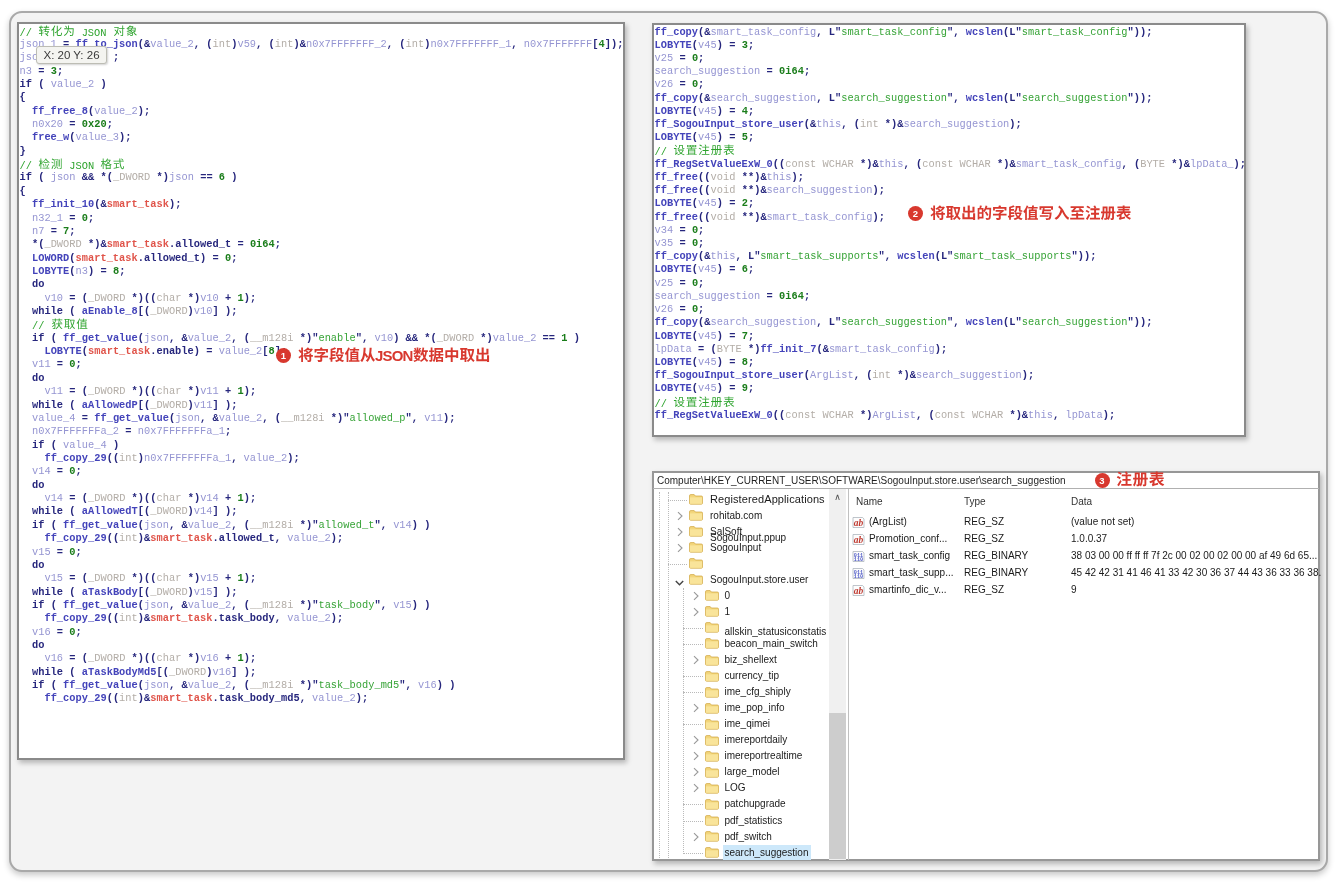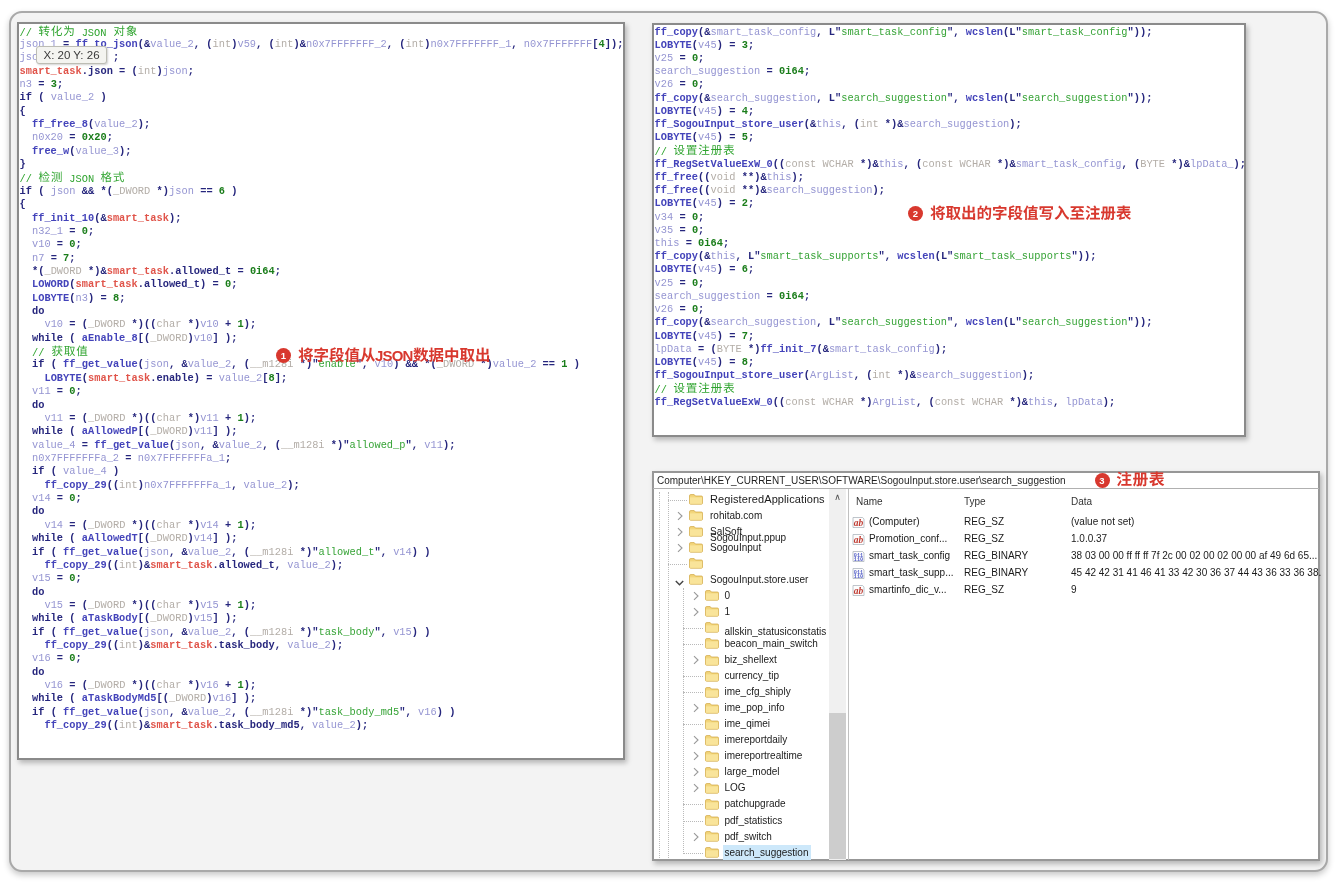--- a/index.html
+++ b/index.html
@@ -70,40 +70,38 @@
 <div class="ln"><i class="c"></i><i class="c">// </i><svg class="cj cm" width="37.26" height="13.46" viewBox="0 0 37.26 13.46" fill="#2da32d">
           <use href="#r8f6c" transform="translate(0.41,10.21) scale(0.0116,-0.0116)"></use>
           <use href="#r5316" transform="translate(12.83,10.21) scale(0.0116,-0.0116)"></use>
           <use href="#r4e3a" transform="translate(25.25,10.21) scale(0.0116,-0.0116)"></use>
         </svg><i class="c"> JSON </i><svg class="cj cm" width="24.84" height="13.46" viewBox="0 0 24.84 13.46" fill="#2da32d">
           <use href="#r5bf9" transform="translate(0.41,10.21) scale(0.0116,-0.0116)"></use>
           <use href="#r8c61" transform="translate(12.83,10.21) scale(0.0116,-0.0116)"></use>
         </svg></div>
       <div class="ln"><i class="v">json_1</i> <i class="k">=</i> <i class="f">ff_to_json</i><i class="k">(</i><i class="k">&amp;</i><i class="v">value_2</i><i class="k">,</i> <i class="k">(</i><i class="t">int</i><i class="k">)</i><i class="v">v59</i><i class="k">,</i> <i class="k">(</i><i class="t">int</i><i class="k">)</i><i class="k">&amp;</i><i class="v">n0x7FFFFFFF_2</i><i class="k">,</i> <i class="k">(</i><i class="t">int</i><i class="k">)</i><i class="v">n0x7FFFFFFF_1</i><i class="k">,</i> <i class="v">n0x7FFFFFFF</i><i class="k">[</i><i class="n">4</i><i class="k">]</i><i class="k">)</i><i class="k">;</i></div>
       <div class="ln"><i class="v">json</i> <i class="k">=</i> <i class="v">json_1</i>  <i class="k">;</i></div>
-      <div class="ln"><i class="r">smart_task</i><i class="k">.</i><i class="k">json</i> <i class="k">=</i> <i class="k">(</i><i class="t">int</i><i class="k">)</i><i class="v">json</i><i class="k">;</i></div>
       <div class="ln"><i class="v">n3</i> <i class="k">=</i> <i class="n">3</i><i class="k">;</i></div>
       <div class="ln"><i class="k">if</i> <i class="k">(</i> <i class="v">value_2</i> <i class="k">)</i></div>
       <div class="ln"><i class="k">{</i></div>
       <div class="ln">  <i class="f">ff_free_8</i><i class="k">(</i><i class="v">value_2</i><i class="k">)</i><i class="k">;</i></div>
       <div class="ln">  <i class="v">n0x20</i> <i class="k">=</i> <i class="n">0x20</i><i class="k">;</i></div>
       <div class="ln">  <i class="f">free_w</i><i class="k">(</i><i class="v">value_3</i><i class="k">)</i><i class="k">;</i></div>
       <div class="ln"><i class="k">}</i></div>
       <div class="ln"><i class="c"></i><i class="c">// </i><svg class="cj cm" width="24.84" height="13.46" viewBox="0 0 24.84 13.46" fill="#2da32d">
           <use href="#r68c0" transform="translate(0.41,10.21) scale(0.0116,-0.0116)"></use>
           <use href="#r6d4b" transform="translate(12.83,10.21) scale(0.0116,-0.0116)"></use>
         </svg><i class="c"> JSON </i><svg class="cj cm" width="24.84" height="13.46" viewBox="0 0 24.84 13.46" fill="#2da32d">
           <use href="#r683c" transform="translate(0.41,10.21) scale(0.0116,-0.0116)"></use>
           <use href="#r5f0f" transform="translate(12.83,10.21) scale(0.0116,-0.0116)"></use>
         </svg></div>
       <div class="ln"><i class="k">if</i> <i class="k">(</i> <i class="v">json</i> <i class="k">&amp;</i><i class="k">&amp;</i> <i class="k">*</i><i class="k">(</i><i class="t">_DWORD</i> <i class="k">*</i><i class="k">)</i><i class="v">json</i> <i class="k">=</i><i class="k">=</i> <i class="n">6</i> <i class="k">)</i></div>
       <div class="ln"><i class="k">{</i></div>
       <div class="ln">  <i class="f">ff_init_10</i><i class="k">(</i><i class="k">&amp;</i><i class="r">smart_task</i><i class="k">)</i><i class="k">;</i></div>
       <div class="ln">  <i class="v">n32_1</i> <i class="k">=</i> <i class="n">0</i><i class="k">;</i></div>
-      <div class="ln">  <i class="v">v10</i> <i class="k">=</i> <i class="n">0</i><i class="k">;</i></div>
       <div class="ln">  <i class="v">n7</i> <i class="k">=</i> <i class="n">7</i><i class="k">;</i></div>
       <div class="ln">  <i class="k">*</i><i class="k">(</i><i class="t">_DWORD</i> <i class="k">*</i><i class="k">)</i><i class="k">&amp;</i><i class="r">smart_task</i><i class="k">.</i><i class="k">allowed_t</i> <i class="k">=</i> <i class="n">0i64</i><i class="k">;</i></div>
       <div class="ln">  <i class="f">LOWORD</i><i class="k">(</i><i class="r">smart_task</i><i class="k">.</i><i class="k">allowed_t</i><i class="k">)</i> <i class="k">=</i> <i class="n">0</i><i class="k">;</i></div>
       <div class="ln">  <i class="f">LOBYTE</i><i class="k">(</i><i class="v">n3</i><i class="k">)</i> <i class="k">=</i> <i class="n">8</i><i class="k">;</i></div>
       <div class="ln">  <i class="k">do</i></div>
       <div class="ln">    <i class="v">v10</i> <i class="k">=</i> <i class="k">(</i><i class="t">_DWORD</i> <i class="k">*</i><i class="k">)</i><i class="k">(</i><i class="k">(</i><i class="t">char</i> <i class="k">*</i><i class="k">)</i><i class="v">v10</i> <i class="k">+</i> <i class="n">1</i><i class="k">)</i><i class="k">;</i></div>
       <div class="ln">  <i class="k">while</i> <i class="k">(</i> <i class="f">aEnable_8</i><i class="k">[</i><i class="k">(</i><i class="t">_DWORD</i><i class="k">)</i><i class="v">v10</i><i class="k">]</i> <i class="k">)</i><i class="k">;</i></div>
       <div class="ln"><i class="c">  </i><i class="c">// </i><svg class="cj cm" width="37.26" height="13.46" viewBox="0 0 37.26 13.46" fill="#2da32d">
           <use href="#r83b7" transform="translate(0.41,10.21) scale(0.0116,-0.0116)"></use>
           <use href="#r53d6" transform="translate(12.83,10.21) scale(0.0116,-0.0116)"></use>
@@ -154,33 +152,34 @@
           <use href="#r8bbe" transform="translate(0.41,10.21) scale(0.0116,-0.0116)"></use>
           <use href="#r7f6e" transform="translate(12.83,10.21) scale(0.0116,-0.0116)"></use>
           <use href="#r6ce8" transform="translate(25.25,10.21) scale(0.0116,-0.0116)"></use>
           <use href="#r518c" transform="translate(37.67,10.21) scale(0.0116,-0.0116)"></use>
           <use href="#r8868" transform="translate(50.09,10.21) scale(0.0116,-0.0116)"></use>
         </svg></div>
       <div class="ln"><i class="f">ff_RegSetValueExW_0</i><i class="k">(</i><i class="k">(</i><i class="t">const</i> <i class="t">WCHAR</i> <i class="k">*</i><i class="k">)</i><i class="k">&amp;</i><i class="v">this</i><i class="k">,</i> <i class="k">(</i><i class="t">const</i> <i class="t">WCHAR</i> <i class="k">*</i><i class="k">)</i><i class="k">&amp;</i><i class="v">smart_task_config</i><i class="k">,</i> <i class="k">(</i><i class="t">BYTE</i> <i class="k">*</i><i class="k">)</i><i class="k">&amp;</i><i class="v">lpData_</i><i class="k">)</i><i class="k">;</i></div>
       <div class="ln"><i class="f">ff_free</i><i class="k">(</i><i class="k">(</i><i class="t">void</i> <i class="k">*</i><i class="k">*</i><i class="k">)</i><i class="k">&amp;</i><i class="v">this</i><i class="k">)</i><i class="k">;</i></div>
       <div class="ln"><i class="f">ff_free</i><i class="k">(</i><i class="k">(</i><i class="t">void</i> <i class="k">*</i><i class="k">*</i><i class="k">)</i><i class="k">&amp;</i><i class="v">search_suggestion</i><i class="k">)</i><i class="k">;</i></div>
       <div class="ln"><i class="f">LOBYTE</i><i class="k">(</i><i class="v">v45</i><i class="k">)</i> <i class="k">=</i> <i class="n">2</i><i class="k">;</i></div>
+      <div class="ln"><i class="f">ff_free</i><i class="k">(</i><i class="k">(</i><i class="t">void</i> <i class="k">*</i><i class="k">*</i><i class="k">)</i><i class="k">&amp;</i><i class="v">smart_task_config</i><i class="k">)</i><i class="k">;</i></div>
       <div class="ln"><i class="v">v34</i> <i class="k">=</i> <i class="n">0</i><i class="k">;</i></div>
       <div class="ln"><i class="v">v35</i> <i class="k">=</i> <i class="n">0</i><i class="k">;</i></div>
-      <div class="ln"><i class="v">this</i> <i class="k">=</i> <i class="n">0i64</i><i class="k">;</i></div>
       <div class="ln"><i class="f">ff_copy</i><i class="k">(</i><i class="k">&amp;</i><i class="v">this</i><i class="k">,</i> <i class="k">L"</i><i class="s">smart_task_supports</i><i class="k">"</i><i class="k">,</i> <i class="f">wcslen</i><i class="k">(</i><i class="k">L"</i><i class="s">smart_task_supports</i><i class="k">"</i><i class="k">)</i><i class="k">)</i><i class="k">;</i></div>
       <div class="ln"><i class="f">LOBYTE</i><i class="k">(</i><i class="v">v45</i><i class="k">)</i> <i class="k">=</i> <i class="n">6</i><i class="k">;</i></div>
       <div class="ln"><i class="v">v25</i> <i class="k">=</i> <i class="n">0</i><i class="k">;</i></div>
       <div class="ln"><i class="v">search_suggestion</i> <i class="k">=</i> <i class="n">0i64</i><i class="k">;</i></div>
       <div class="ln"><i class="v">v26</i> <i class="k">=</i> <i class="n">0</i><i class="k">;</i></div>
       <div class="ln"><i class="f">ff_copy</i><i class="k">(</i><i class="k">&amp;</i><i class="v">search_suggestion</i><i class="k">,</i> <i class="k">L"</i><i class="s">search_suggestion</i><i class="k">"</i><i class="k">,</i> <i class="f">wcslen</i><i class="k">(</i><i class="k">L"</i><i class="s">search_suggestion</i><i class="k">"</i><i class="k">)</i><i class="k">)</i><i class="k">;</i></div>
       <div class="ln"><i class="f">LOBYTE</i><i class="k">(</i><i class="v">v45</i><i class="k">)</i> <i class="k">=</i> <i class="n">7</i><i class="k">;</i></div>
       <div class="ln"><i class="v">lpData</i> <i class="k">=</i> <i class="k">(</i><i class="t">BYTE</i> <i class="k">*</i><i class="k">)</i><i class="f">ff_init_7</i><i class="k">(</i><i class="k">&amp;</i><i class="v">smart_task_config</i><i class="k">)</i><i class="k">;</i></div>
       <div class="ln"><i class="f">LOBYTE</i><i class="k">(</i><i class="v">v45</i><i class="k">)</i> <i class="k">=</i> <i class="n">8</i><i class="k">;</i></div>
       <div class="ln"><i class="f">ff_SogouInput_store_user</i><i class="k">(</i><i class="v">ArgList</i><i class="k">,</i> <i class="k">(</i><i class="t">int</i> <i class="k">*</i><i class="k">)</i><i class="k">&amp;</i><i class="v">search_suggestion</i><i class="k">)</i><i class="k">;</i></div>
+      <div class="ln"><i class="f">LOBYTE</i><i class="k">(</i><i class="v">v45</i><i class="k">)</i> <i class="k">=</i> <i class="n">9</i><i class="k">;</i></div>
       <div class="ln"><i class="c"></i><i class="c">// </i><svg class="cj cm" width="62.1" height="13.46" viewBox="0 0 62.1 13.46" fill="#2da32d">
           <use href="#r8bbe" transform="translate(0.41,10.21) scale(0.0116,-0.0116)"></use>
           <use href="#r7f6e" transform="translate(12.83,10.21) scale(0.0116,-0.0116)"></use>
           <use href="#r6ce8" transform="translate(25.25,10.21) scale(0.0116,-0.0116)"></use>
           <use href="#r518c" transform="translate(37.67,10.21) scale(0.0116,-0.0116)"></use>
           <use href="#r8868" transform="translate(50.09,10.21) scale(0.0116,-0.0116)"></use>
         </svg></div>
       <div class="ln"><i class="f">ff_RegSetValueExW_0</i><i class="k">(</i><i class="k">(</i><i class="t">const</i> <i class="t">WCHAR</i> <i class="k">*</i><i class="k">)</i><i class="v">ArgList</i><i class="k">,</i> <i class="k">(</i><i class="t">const</i> <i class="t">WCHAR</i> <i class="k">*</i><i class="k">)</i><i class="k">&amp;</i><i class="v">this</i><i class="k">,</i> <i class="v">lpData</i><i class="k">)</i><i class="k">;</i></div>
 </div>
   </div>
@@ -366,21 +365,21 @@
     <div class="abs" style="left:722.5px;top:844.625px;height:15px;line-height:15px;padding:0 3px 0 2px;background:#cde8fa;color:#1a1a1a">search_suggestion</div>
 </div>
 <div id="listpane" style="position:absolute;left:0;top:0;font-size:10px">
 <div class="abs" style="left:856px;top:495.5px;color:#333">Name</div>
 <div class="abs" style="left:964px;top:495.5px;color:#333">Type</div>
 <div class="abs" style="left:1071px;top:495.5px;color:#333">Data</div>
 <div class="abs" style="left:852px;top:516.0px"><svg width="13" height="13" viewBox="0 0 13 13">
         <path d="M1 1.5 L10.6 1.5 L12 3 L12 11.5 L1 11.5 Z" fill="#fdfdfd" stroke="#aeb6be" stroke-width="0.8"></path>
         <text x="6.4" y="9.6" font-family="Liberation Serif" font-style="italic" font-weight="bold" font-size="9.5" fill="#bf3a30" text-anchor="middle">ab</text>
       </svg></div>
-<div class="abs" style="left:869px;top:516.0px;color:#1a1a1a">(Computer)</div>
+<div class="abs" style="left:869px;top:516.0px;color:#1a1a1a">(ArgList)</div>
 <div class="abs" style="left:964px;top:516.0px;color:#1a1a1a">REG_SZ</div>
 <div class="abs" style="left:1071px;top:516.0px;color:#1a1a1a;width:250px;white-space:nowrap;overflow:hidden">(value not set)</div>
 <div class="abs" style="left:852px;top:533.0px"><svg width="13" height="13" viewBox="0 0 13 13">
         <path d="M1 1.5 L10.6 1.5 L12 3 L12 11.5 L1 11.5 Z" fill="#fdfdfd" stroke="#aeb6be" stroke-width="0.8"></path>
         <text x="6.4" y="9.6" font-family="Liberation Serif" font-style="italic" font-weight="bold" font-size="9.5" fill="#bf3a30" text-anchor="middle">ab</text>
       </svg></div>
 <div class="abs" style="left:869px;top:533.0px;color:#1a1a1a">Promotion_conf...</div>
 <div class="abs" style="left:964px;top:533.0px;color:#1a1a1a">REG_SZ</div>
 <div class="abs" style="left:1071px;top:533.0px;color:#1a1a1a;width:250px;white-space:nowrap;overflow:hidden">1.0.0.37</div>
 <div class="abs" style="left:852px;top:550.1px"><svg width="13" height="13" viewBox="0 0 13 13">

